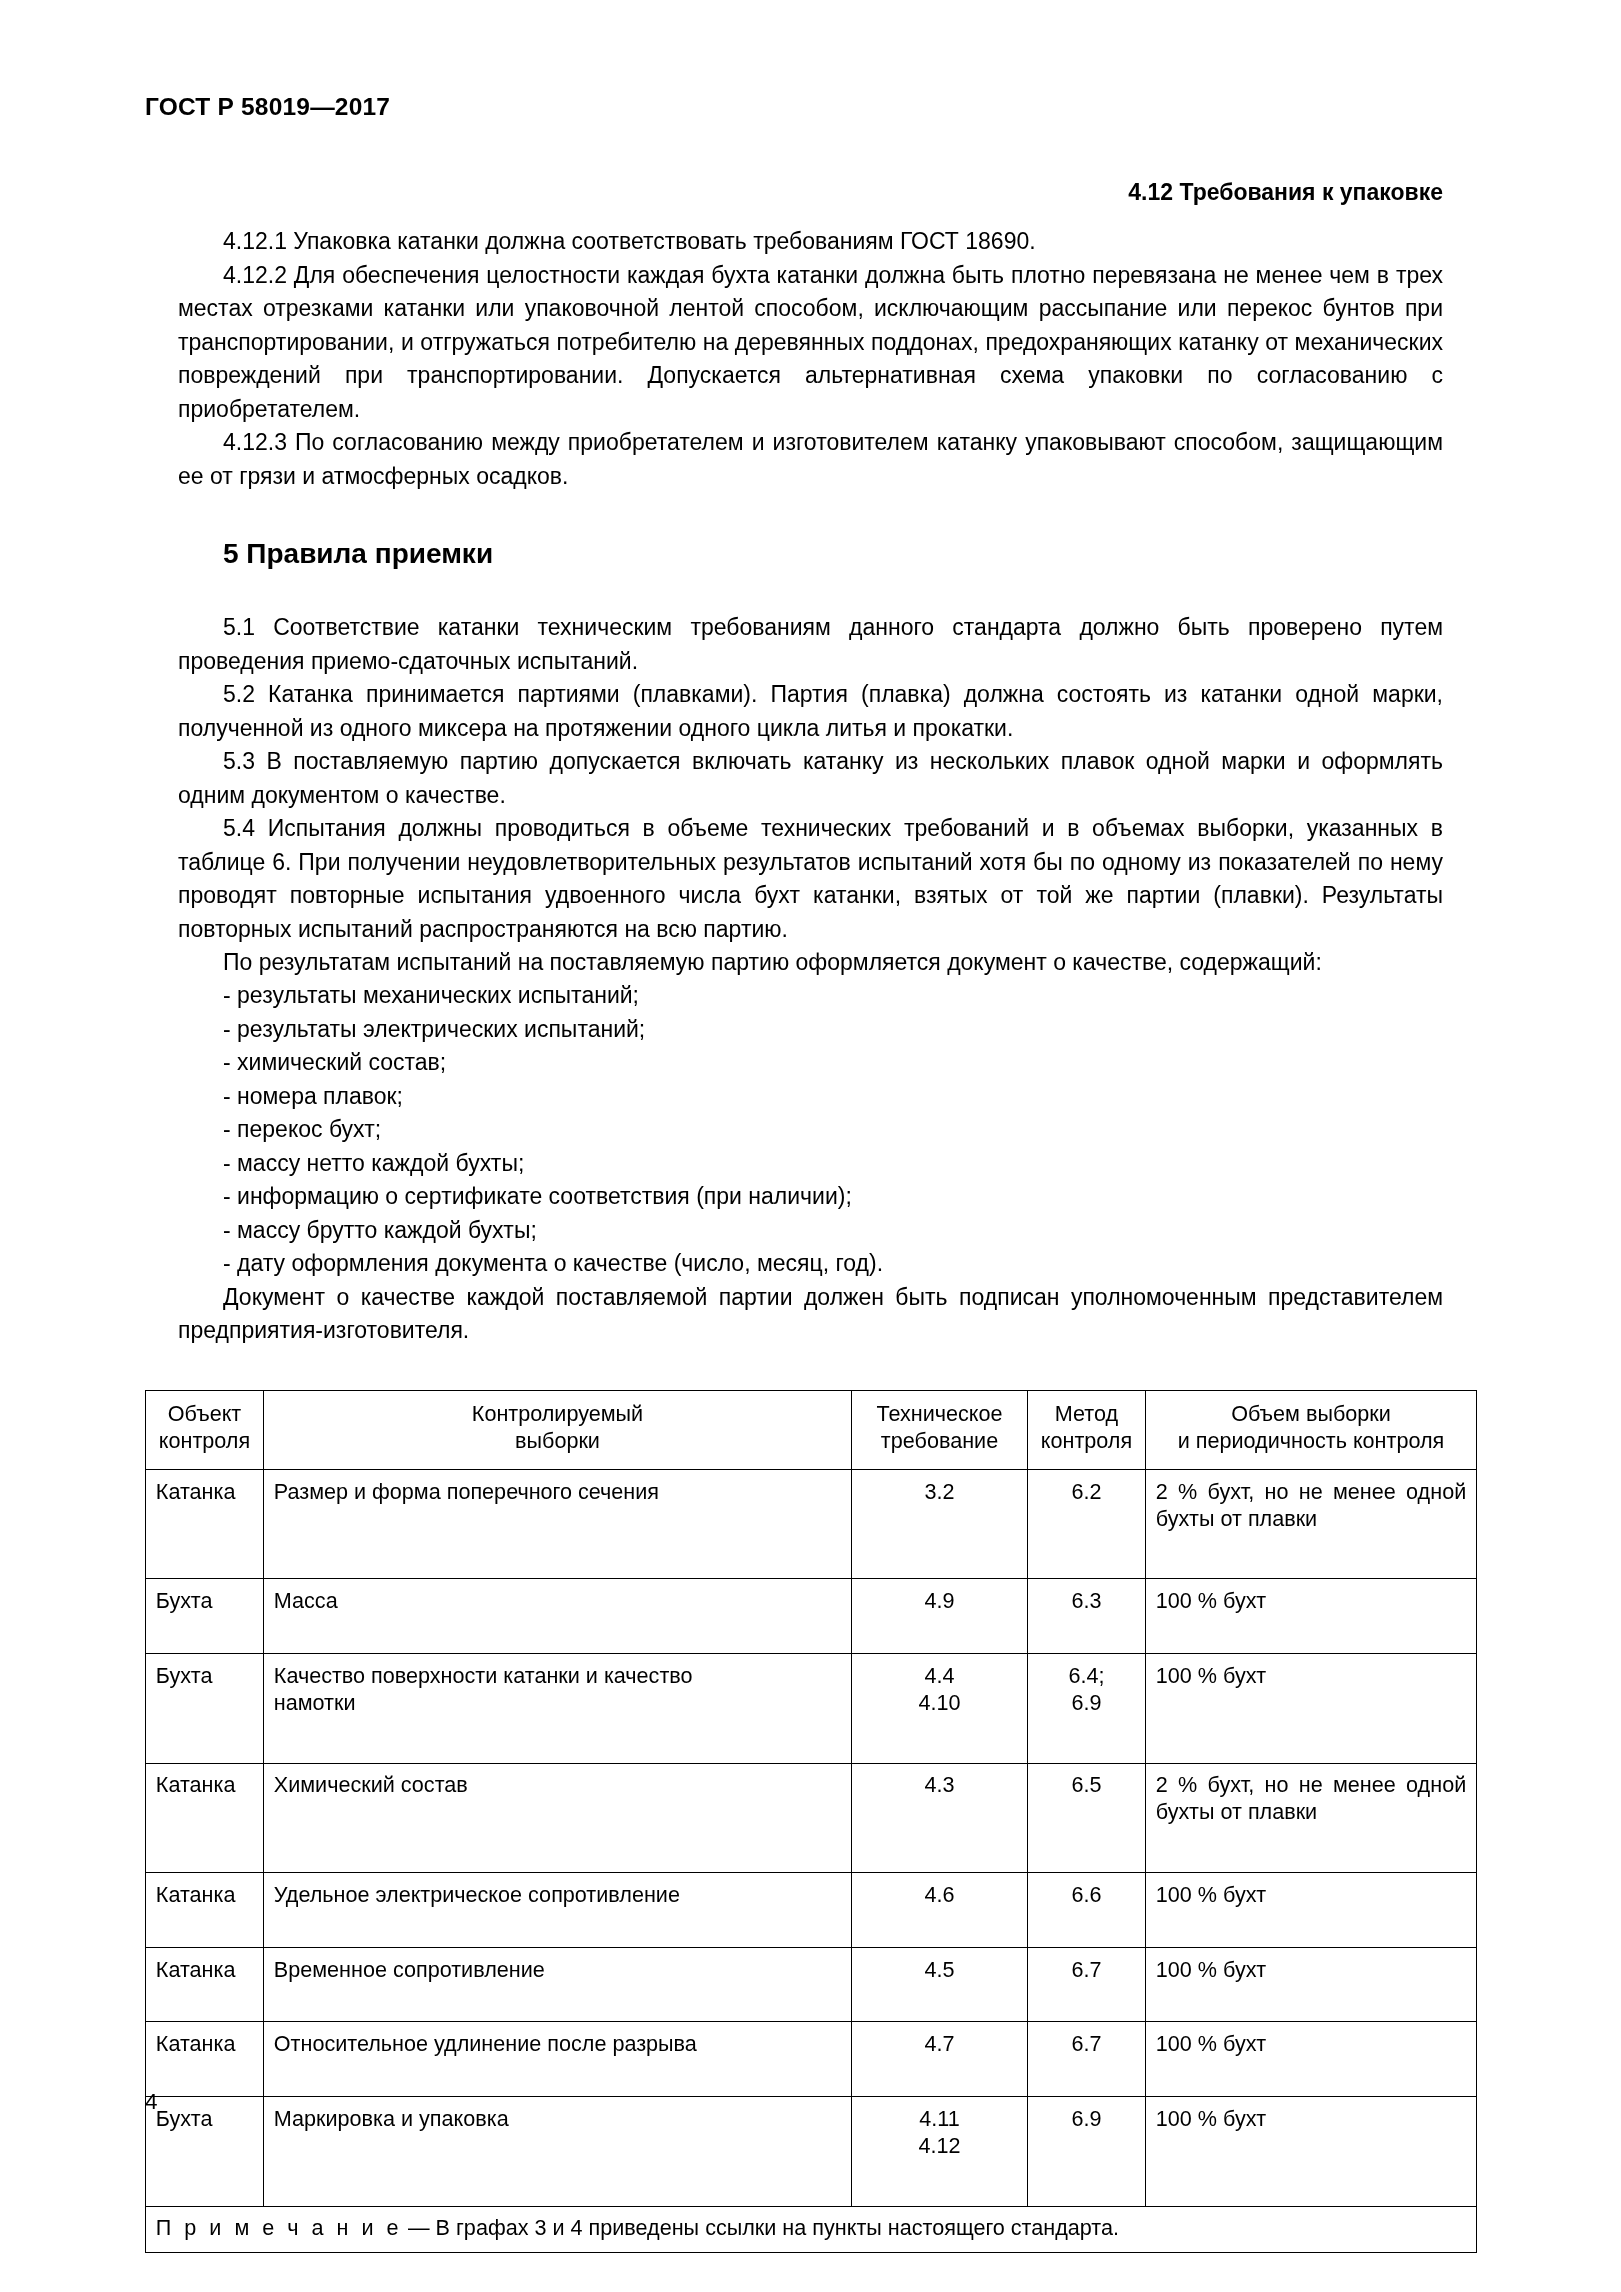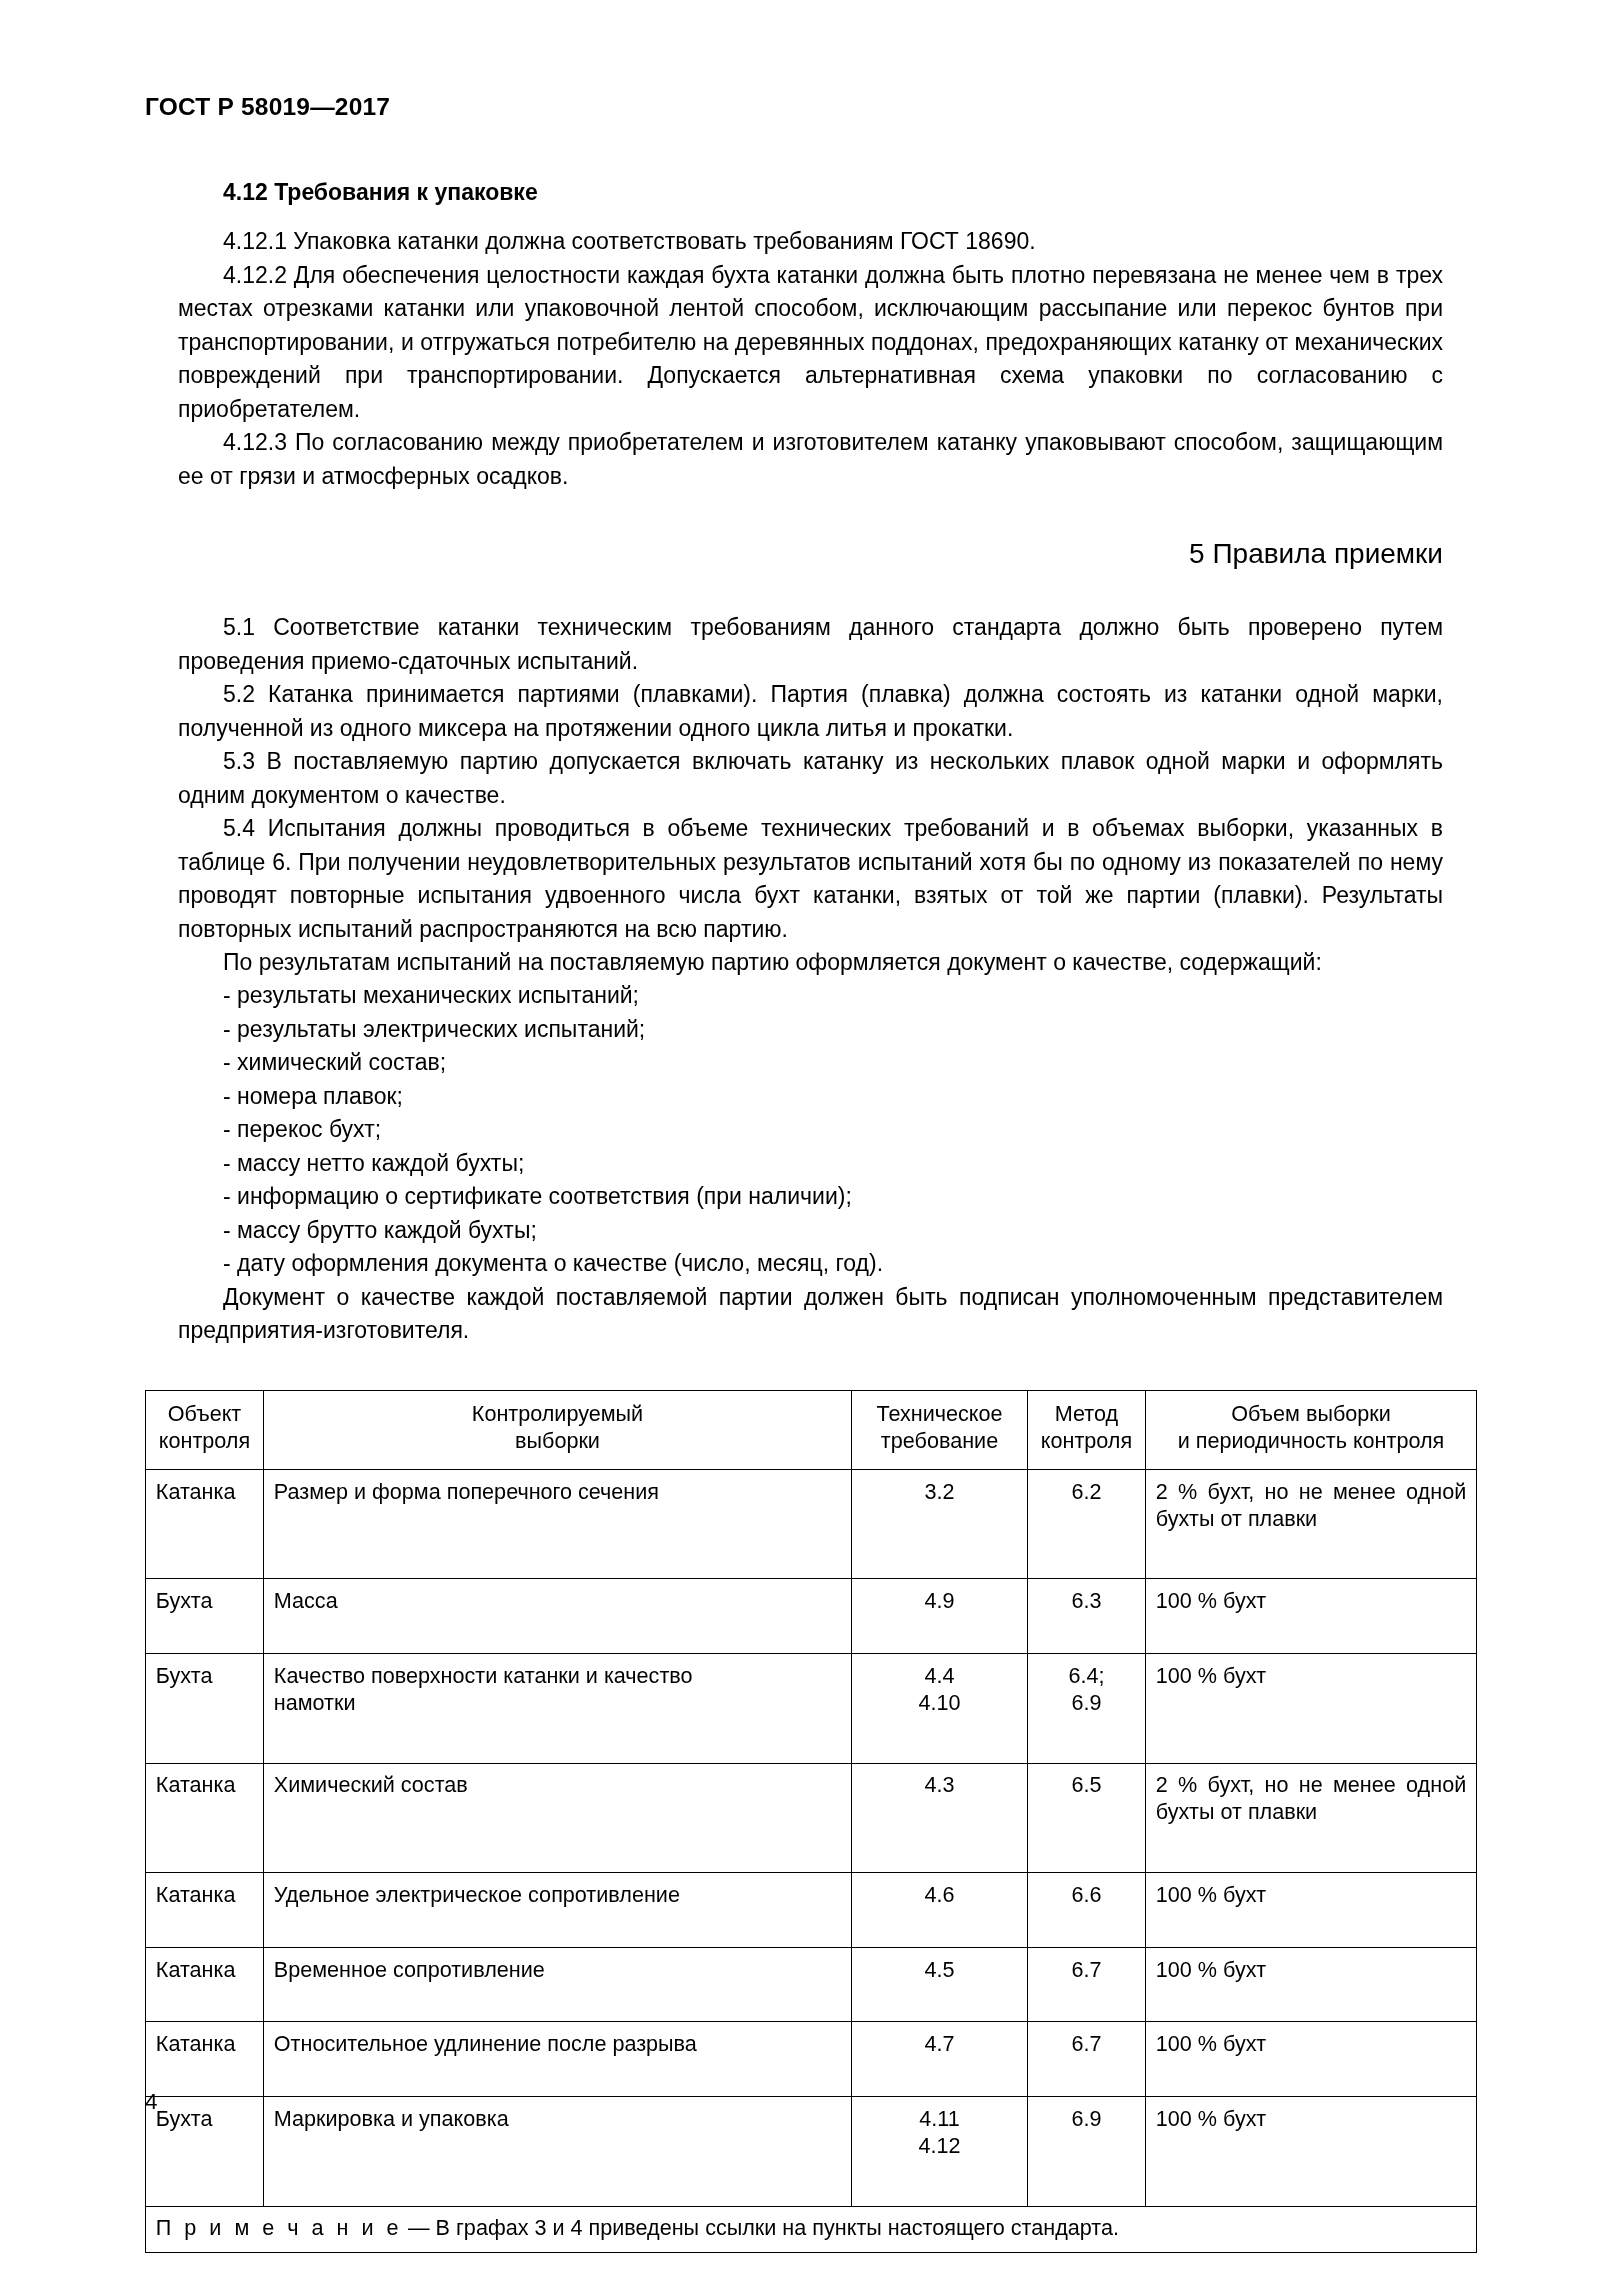--- a/index.html
+++ b/index.html
@@ -50,29 +50,29 @@
     text-align: justify;
     text-indent: 45px;
     hyphens: manual;
   }
   .sub-head {
     font-size: 23px;
     font-weight: bold;
     margin: 0 0 17.6px 0;
     text-indent: 45px;
     line-height: 1.3;
+    text-align: right;
   }
   .sec-head {
     font-size: 28px;
-    font-weight: normal;
+    font-weight: bold;
     margin: 0;
     padding: 0;
     text-indent: 45px;
     line-height: 1.3;
-    text-align: right;
   }
   .gap-md { height: 39px; }
   .gap-lg { height: 43px; }
 
   .bullets {
     margin: 0;
     padding: 0;
     list-style: none;
   }
   .bullets li {

